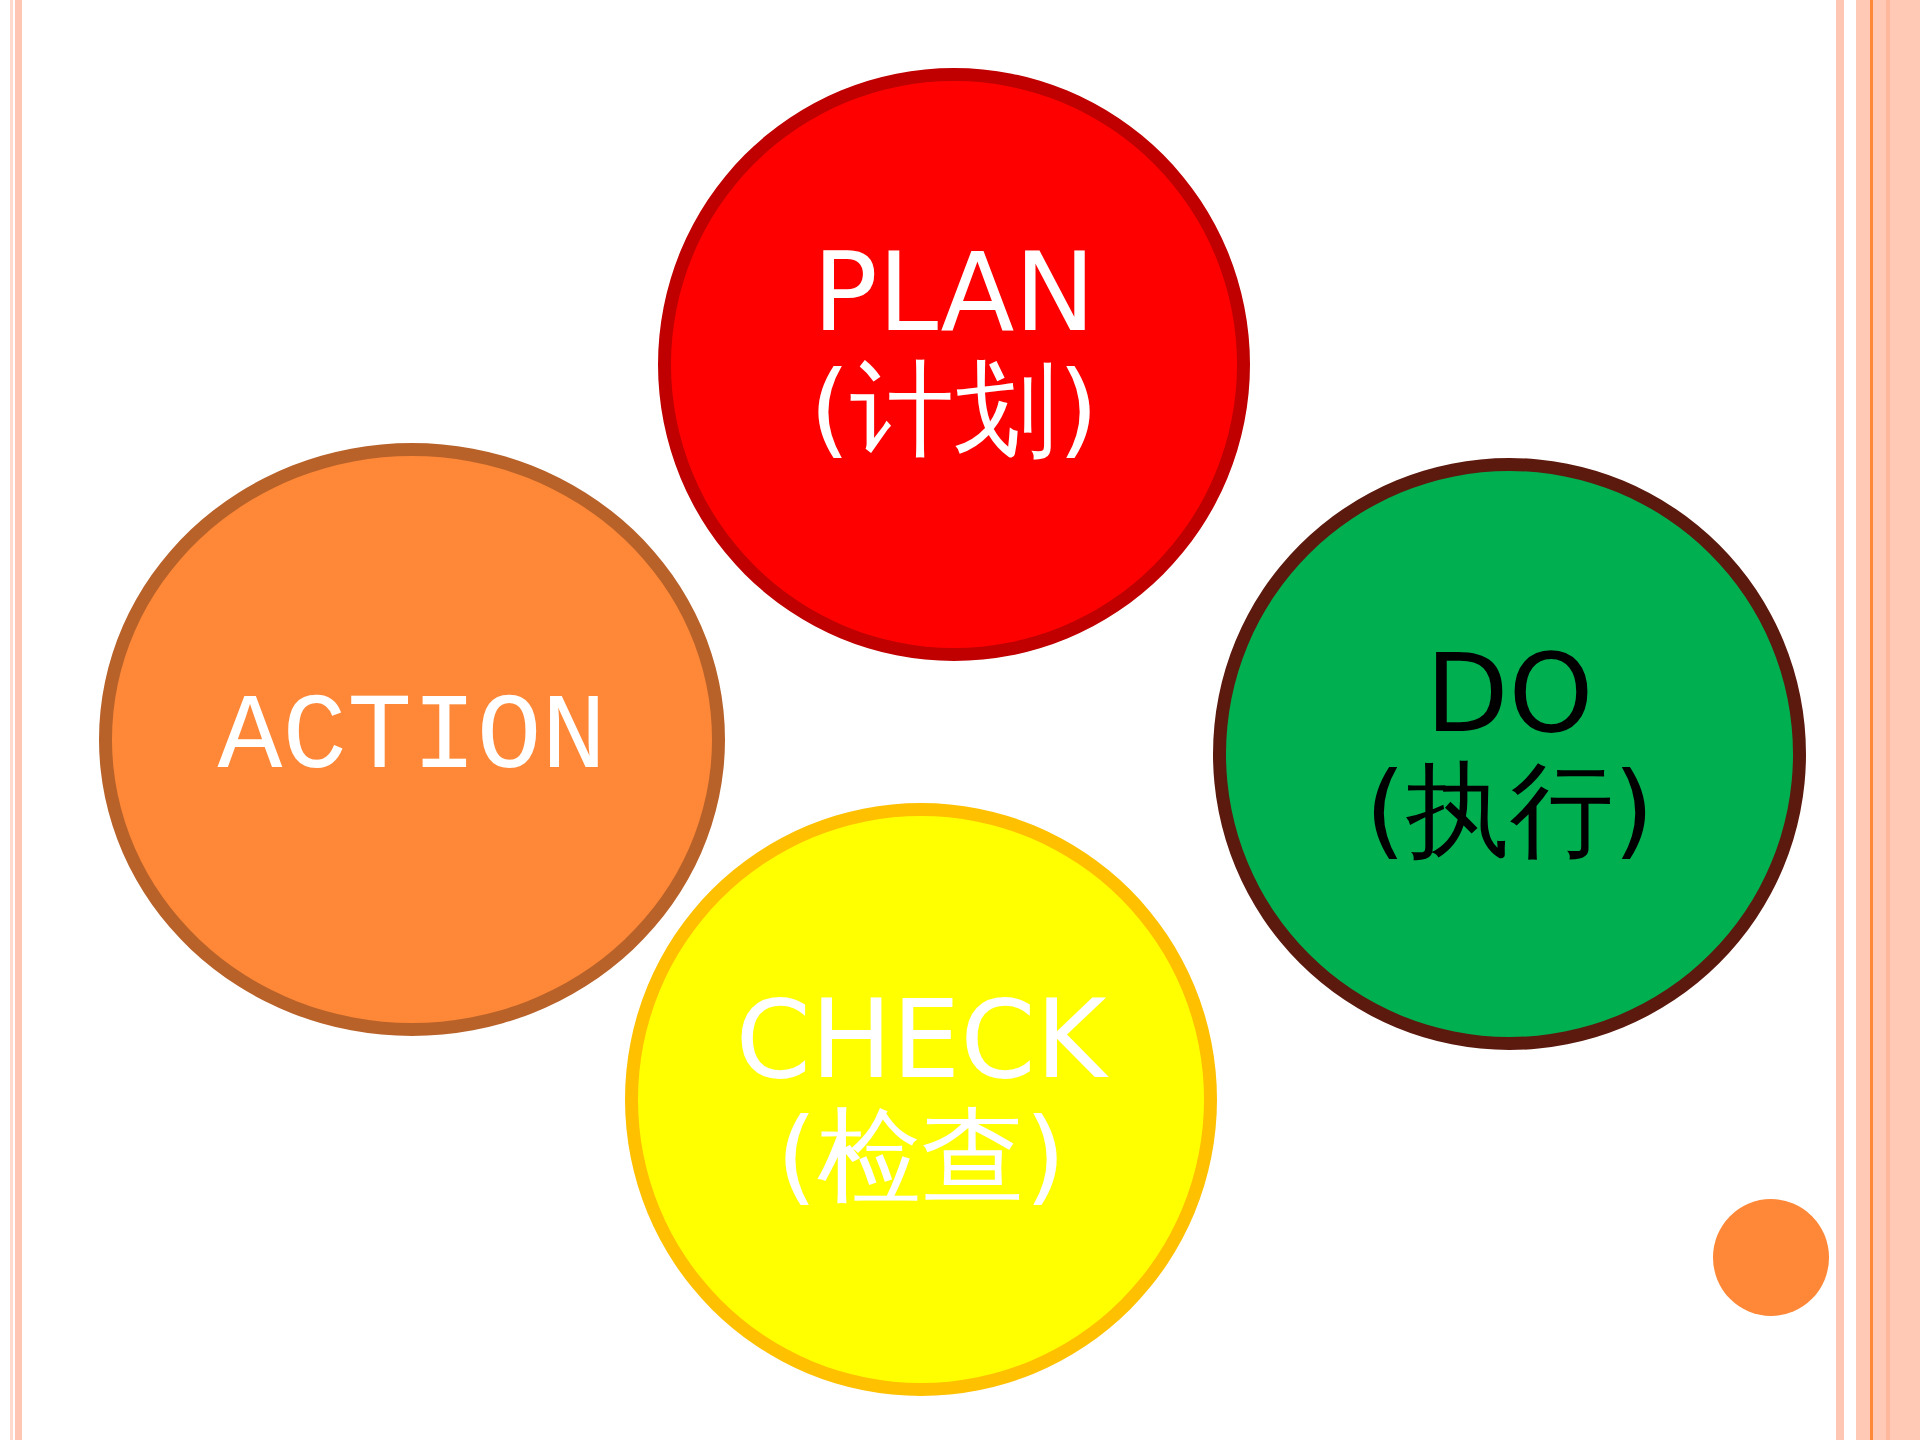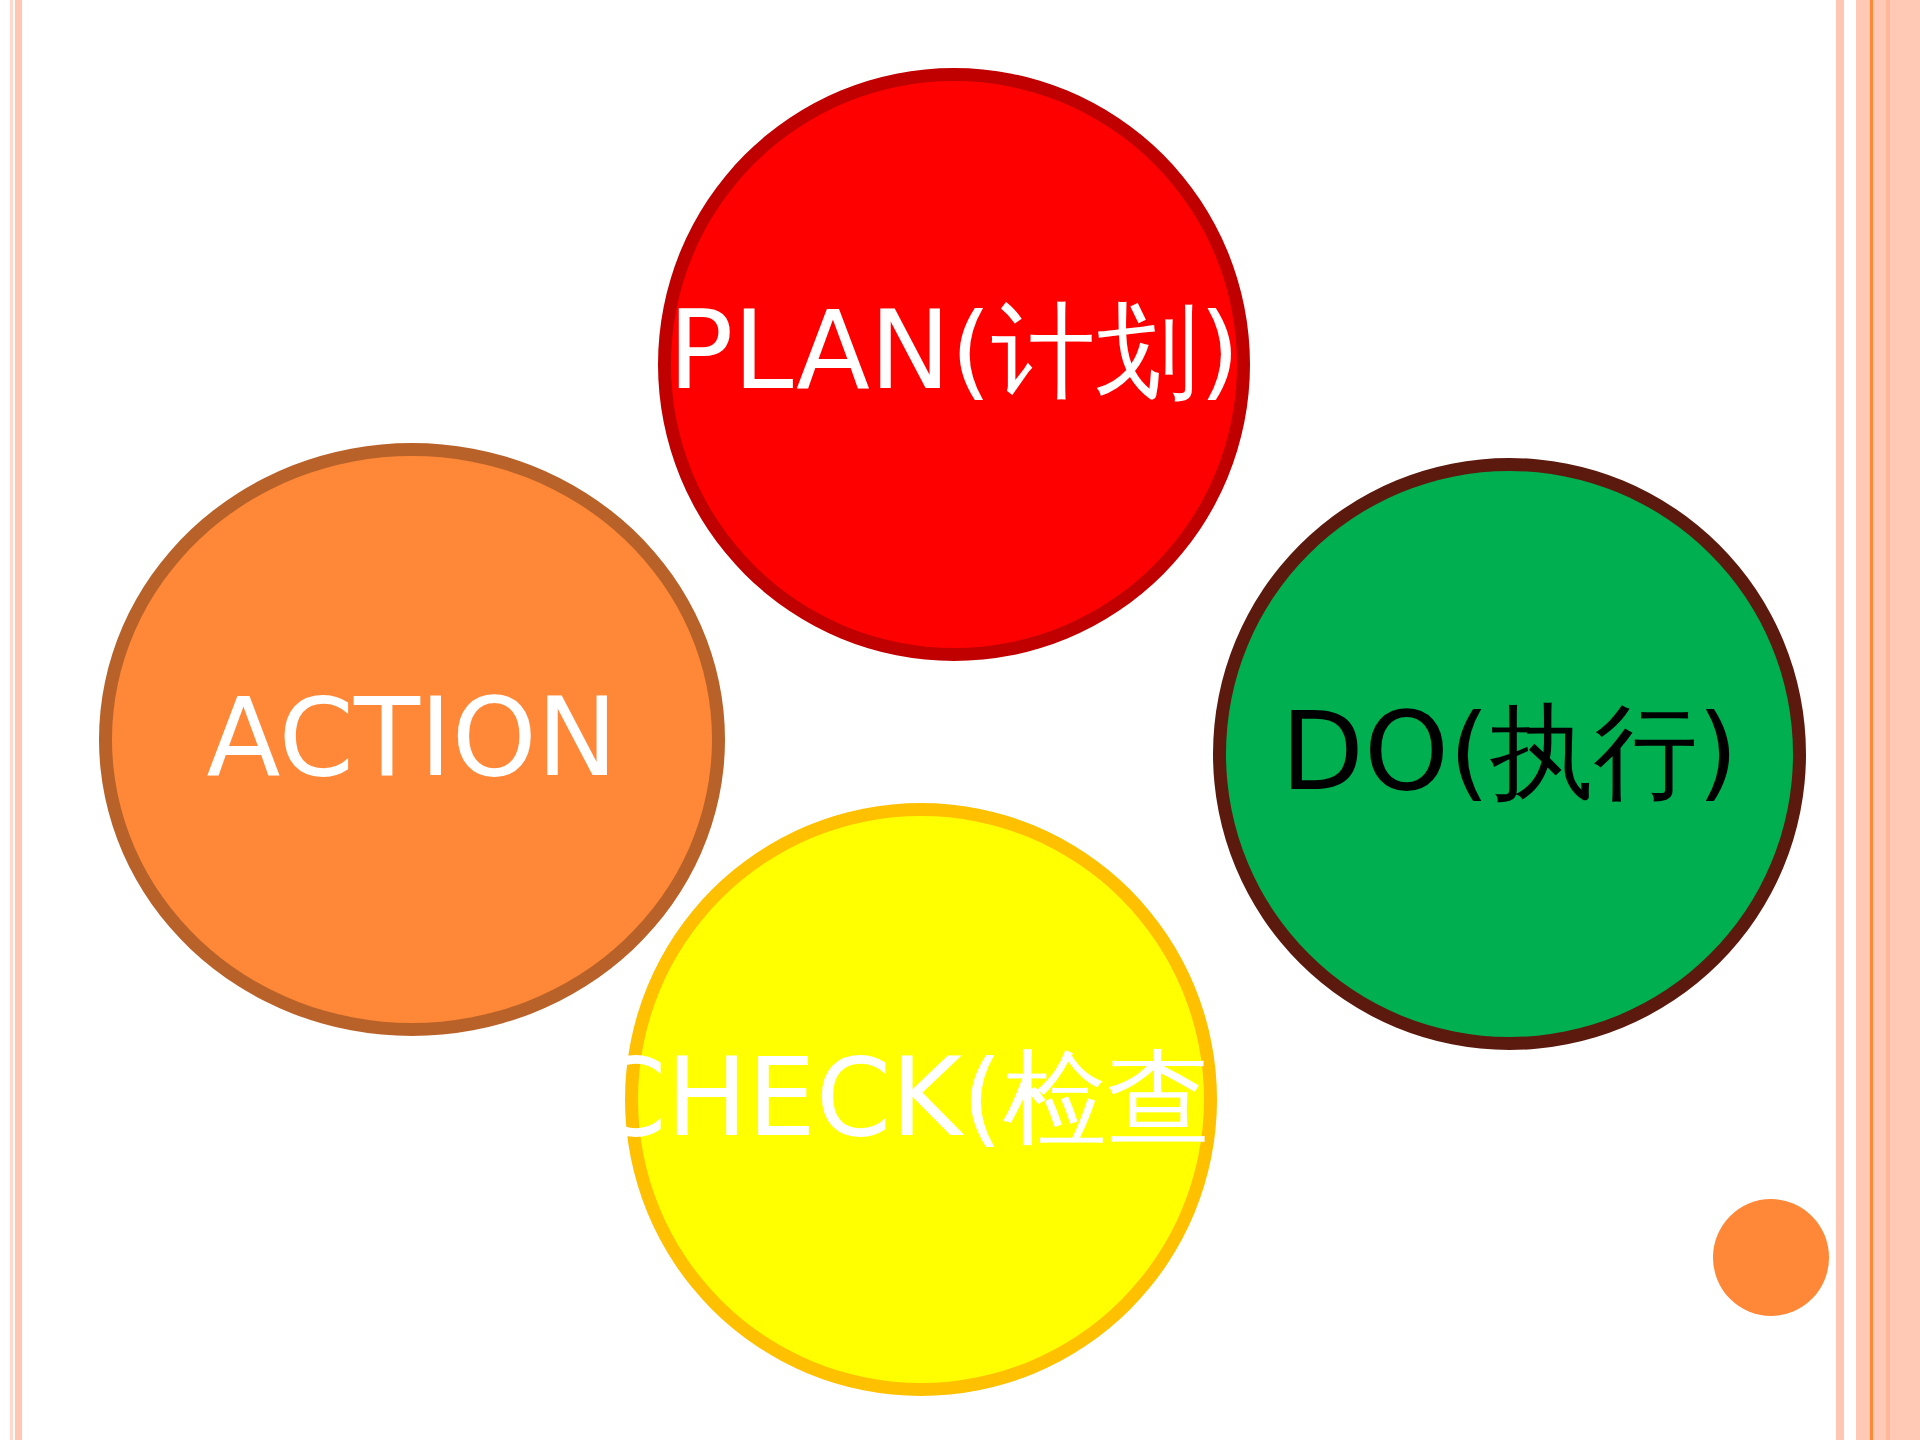--- a/index.html
+++ b/index.html
@@ -23,39 +23,39 @@
     .r-line  { left: 1870px; width: 3px; background: #fe8837; }
     .r-dark  { left: 1886px; width: 4px; background: #ffb89c; }
 
     .bubble {
       position: absolute;
       box-sizing: border-box;
       border-radius: 50%;
       border-style: solid;
       border-width: 13px;
       display: flex;
-      flex-direction: row;
+      flex-direction: column;
       align-items: center;
       justify-content: center;
       color: #ffffff;
       text-align: center;
     }
     .bubble .en {
       font-size: 108px;
       line-height: 116px;
       white-space: nowrap;
     }
     .bubble .zh {
       font-size: 104px;
       line-height: 116px;
       white-space: nowrap;
     }
 
     .plan   { left: 658px;  top: 68px;  width: 592px; height: 593px; }
-    .action { left: 99px;   top: 443px; width: 626px; height: 593px; }
+    .action { left: 99px;   top: 443px; width: 626px; height: 593px; font-family: Liberation Mono, monospace; }
     .do     { left: 1213px; top: 458px; width: 593px; height: 592px; }
     .check  { left: 625px;  top: 803px; width: 592px; height: 593px; }
 
     .plan .en, .plan .zh { transform: translateY(-14px); }
     .action .en, .action .zh { transform: translateY(-2px); }
     .do .en, .do .zh { transform: translateY(-2px); }
     .check .en, .check .zh { transform: translateY(-2px); }
 
     .dot {
       position: absolute;

